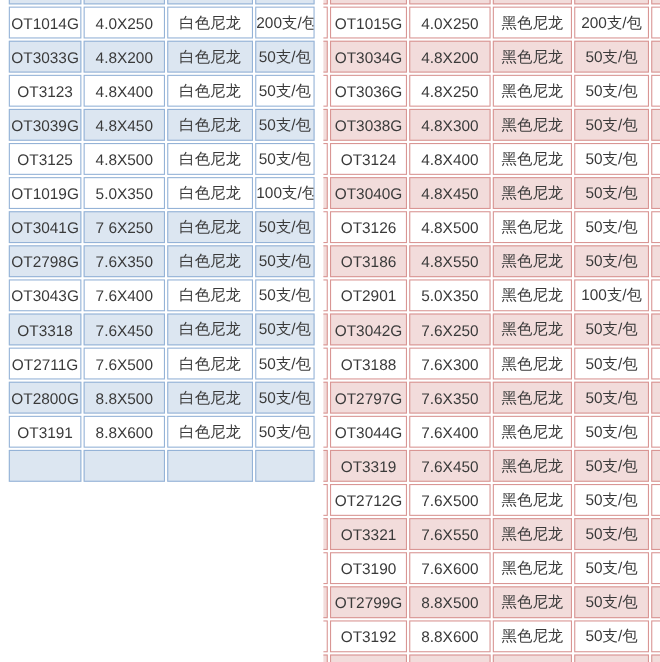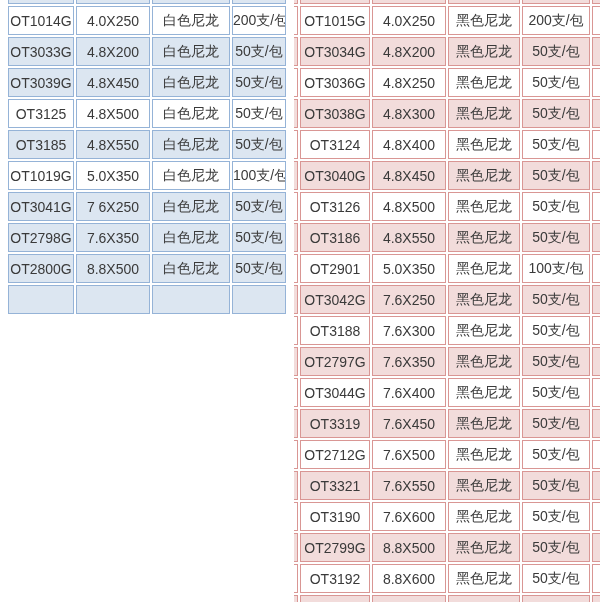--- a/index.html
+++ b/index.html
@@ -52,59 +52,83 @@
             <td>4.0X250</td>
             <td>白色尼龙</td>
             <td>200支/包</td>
           </tr>
           <tr class="tint">
             <td>OT3033G</td>
             <td>4.8X200</td>
             <td>白色尼龙</td>
             <td>50支/包</td>
           </tr>
+          <tr>
+            <td>OT3123</td>
+            <td>4.8X400</td>
+            <td>白色尼龙</td>
+            <td>50支/包</td>
+          </tr>
           <tr class="tint">
             <td>OT3039G</td>
             <td>4.8X450</td>
             <td>白色尼龙</td>
             <td>50支/包</td>
           </tr>
           <tr>
             <td>OT3125</td>
             <td>4.8X500</td>
             <td>白色尼龙</td>
             <td>50支/包</td>
           </tr>
-          <tr class="tint">
-            <td>OT3185</td>
-            <td>4.8X550</td>
-            <td>白色尼龙</td>
-            <td>50支/包</td>
-          </tr>
           <tr>
             <td>OT1019G</td>
             <td>5.0X350</td>
             <td>白色尼龙</td>
             <td>100支/包</td>
           </tr>
           <tr class="tint">
             <td>OT3041G</td>
             <td>7 6X250</td>
             <td>白色尼龙</td>
             <td>50支/包</td>
           </tr>
           <tr class="tint">
             <td>OT2798G</td>
             <td>7.6X350</td>
             <td>白色尼龙</td>
             <td>50支/包</td>
           </tr>
+          <tr>
+            <td>OT3043G</td>
+            <td>7.6X400</td>
+            <td>白色尼龙</td>
+            <td>50支/包</td>
+          </tr>
+          <tr class="tint">
+            <td>OT3318</td>
+            <td>7.6X450</td>
+            <td>白色尼龙</td>
+            <td>50支/包</td>
+          </tr>
+          <tr>
+            <td>OT2711G</td>
+            <td>7.6X500</td>
+            <td>白色尼龙</td>
+            <td>50支/包</td>
+          </tr>
           <tr class="tint">
             <td>OT2800G</td>
             <td>8.8X500</td>
+            <td>白色尼龙</td>
+            <td>50支/包</td>
+          </tr>
+          <tr>
+            <td>OT3191</td>
+            <td>8.8X600</td>
             <td>白色尼龙</td>
             <td>50支/包</td>
           </tr>
           <tr class="stub tint bottom">
           <td></td>
           <td></td>
           <td></td>
           <td></td>
         </tr>
       </tbody>

